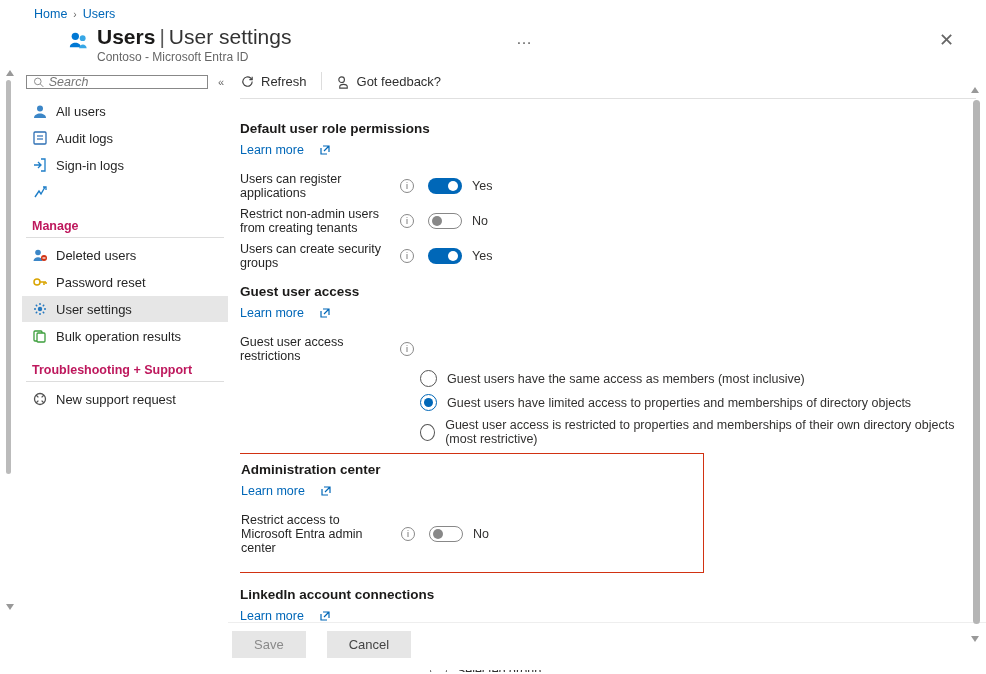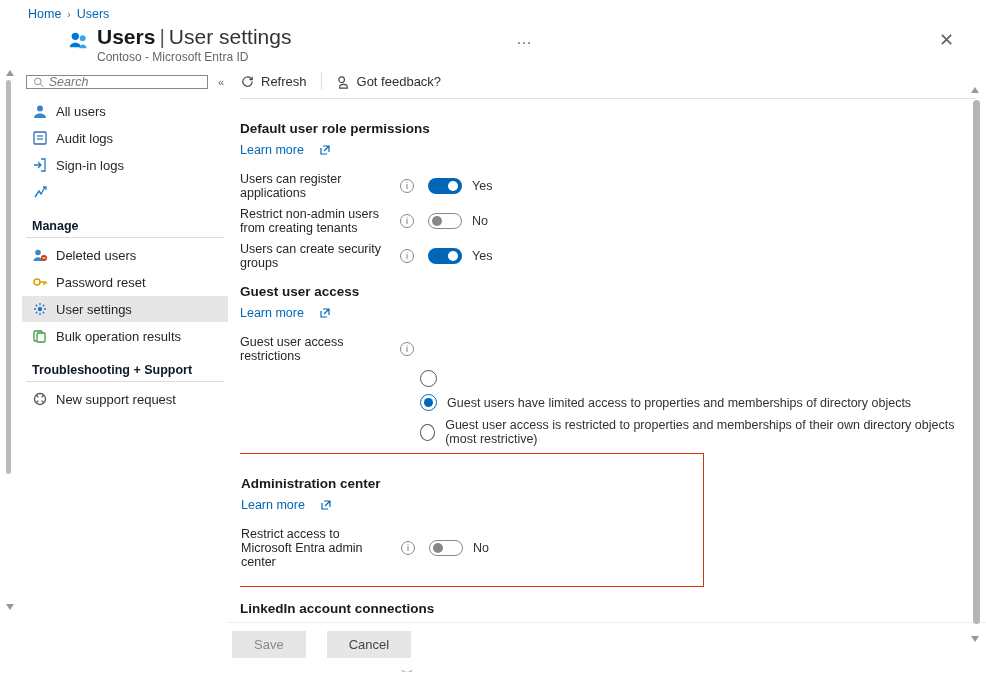--- a/index.html
+++ b/index.html
@@ -1,19 +1,19 @@
 <!DOCTYPE html>
 <html><head>
   <meta charset="utf-8">
   <style>
     * { margin:0; padding:0; box-sizing:border-box; font-family:"Segoe UI",Arial,sans-serif; }
     body { width:986px; height:674px; background:#fff; font-size:13px; color:#323130; overflow:hidden; position:relative; }
     a { text-decoration:none; color:#0067b8; }
 
-    .breadcrumb { padding:7px 0 2px 28px; font-size:12.5px; display:flex; align-items:center; gap:6px; }
+    .breadcrumb { padding:7px 0 2px 28px; font-size:12.5px; display:flex; align-items:center; gap:6px;margin-left:6px; }
     .breadcrumb .chev { color:#666; font-size:10px; }
 
     .header-row { display:flex; align-items:flex-start; padding:2px 28px 2px 28px;margin-left:40px; }
     .title-icon { width:22px; height:22px; margin-top:4px; margin-right:7px; }
     .title-icon svg { width:22px; height:22px; }
     .titles { flex:1; }
     .page-title { font-size:21px; font-weight:600; color:#1b1a19; }
     .page-title .divider { font-weight:300; color:#5a5a5a; margin:0 4px; }
     .page-title .second { font-weight:300; color:#333; }
     .subtitle { font-size:12px; color:#666; margin-top:1px; }
@@ -29,21 +29,21 @@
     .search-box svg { width:13px; height:13px; fill:#888; margin-right:4px; }
     .search-input { border:0; outline:0; width:100%; font-style:italic; font-size:12.5px; background:transparent; }
     .collapse-angles { font-size:11px; letter-spacing:-4px; color:#666; cursor:pointer; padding:2px 4px; }
 
     .menu-item { display:flex; align-items:center; gap:8px; padding:5px 10px; cursor:pointer; margin:1px 0; }
     .menu-item.selected { background:#e6e6e6; }
     .menu-item .mi-ico { width:16px; height:16px; display:flex; align-items:center; justify-content:center; }
     .menu-item .mi-ico svg { width:16px; height:16px; }
     .menu-item .mi-txt { color:#262626; font-size:13px; }
 
-    .section-hdr { font-weight:600; font-size:12.5px; padding:10px 6px 4px 6px; border-bottom:1px solid #ddd; margin:4px 4px 4px 4px; color:#0f172a;}
+    .section-hdr { font-weight:600; font-size:12.5px; padding:10px 6px 4px 6px; border-bottom:1px solid #ddd; margin:4px 4px 4px 4px; color:#be185d;}
 
     .toolbar { display:flex; align-items:center; gap:14px; padding:6px 0 8px 0; border-bottom:1px solid #e0e0e0; }
     .tool-btn { display:flex; align-items:center; gap:6px; cursor:pointer; color:#2f2f2f; font-size:13px; }
     .tool-btn svg { width:15px; height:15px; }
     .tool-sep { width:1px; height:18px; background:#ddd; }
 
     .settings { padding:8px 0 70px 0; overflow-y:hidden; }
     .group-title { font-weight:600; font-size:13.5px; margin:14px 0 6px 0; color:#1b1a19; }
     .learn-link { font-size:12.5px; display:inline-flex; align-items:center; gap:16px; margin-bottom:8px;justify-content:center; }
     .learn-link svg { width:10px; height:10px; fill:#0067b8; }
@@ -286,34 +286,35 @@
             <path d="M1 3v6h6" stroke="#0067b8" stroke-width="1.2" fill="none"></path>
           </svg>
       </a>
       <div class="setting-row">
         <div class="setting-label">Guest user access restrictions</div>
         <div class="info-dot">i</div>
       </div>
       <div class="radio-list" id="guest-radios">
           <div class="radio-line">
             <div class="radio "></div>
+            <div class="radio-text">Guest users have the same access as members (most inclusive)</div>
           </div>
           <div class="radio-line">
             <div class="radio sel"></div>
             <div class="radio-text">Guest users have limited access to properties and memberships of directory objects</div>
           </div>
           <div class="radio-line">
             <div class="radio "></div>
             <div class="radio-text">Guest user access is restricted to properties and memberships of their own directory objects (most restrictive)</div>
           </div>
         </div>
 
       
       <div class="highlight-box">
-        <div class="group-title" style="margin-top:16px">Administration center</div>
+        <div class="group-title" style="margin-top:2px">Administration center</div>
         <a href="#" class="learn-link">
           <span>Learn more</span>
           <svg viewBox="0 0 10 10">
               <path d="M3 1h6v6M9 1L4 6" stroke="#0067b8" stroke-width="1.2" fill="none"></path>
               <path d="M1 3v6h6" stroke="#0067b8" stroke-width="1.2" fill="none"></path>
             </svg>
         </a>
         <div class="setting-row">
           <div class="setting-label">Restrict access to Microsoft Entra admin center</div>
           <div class="info-dot">i</div>

